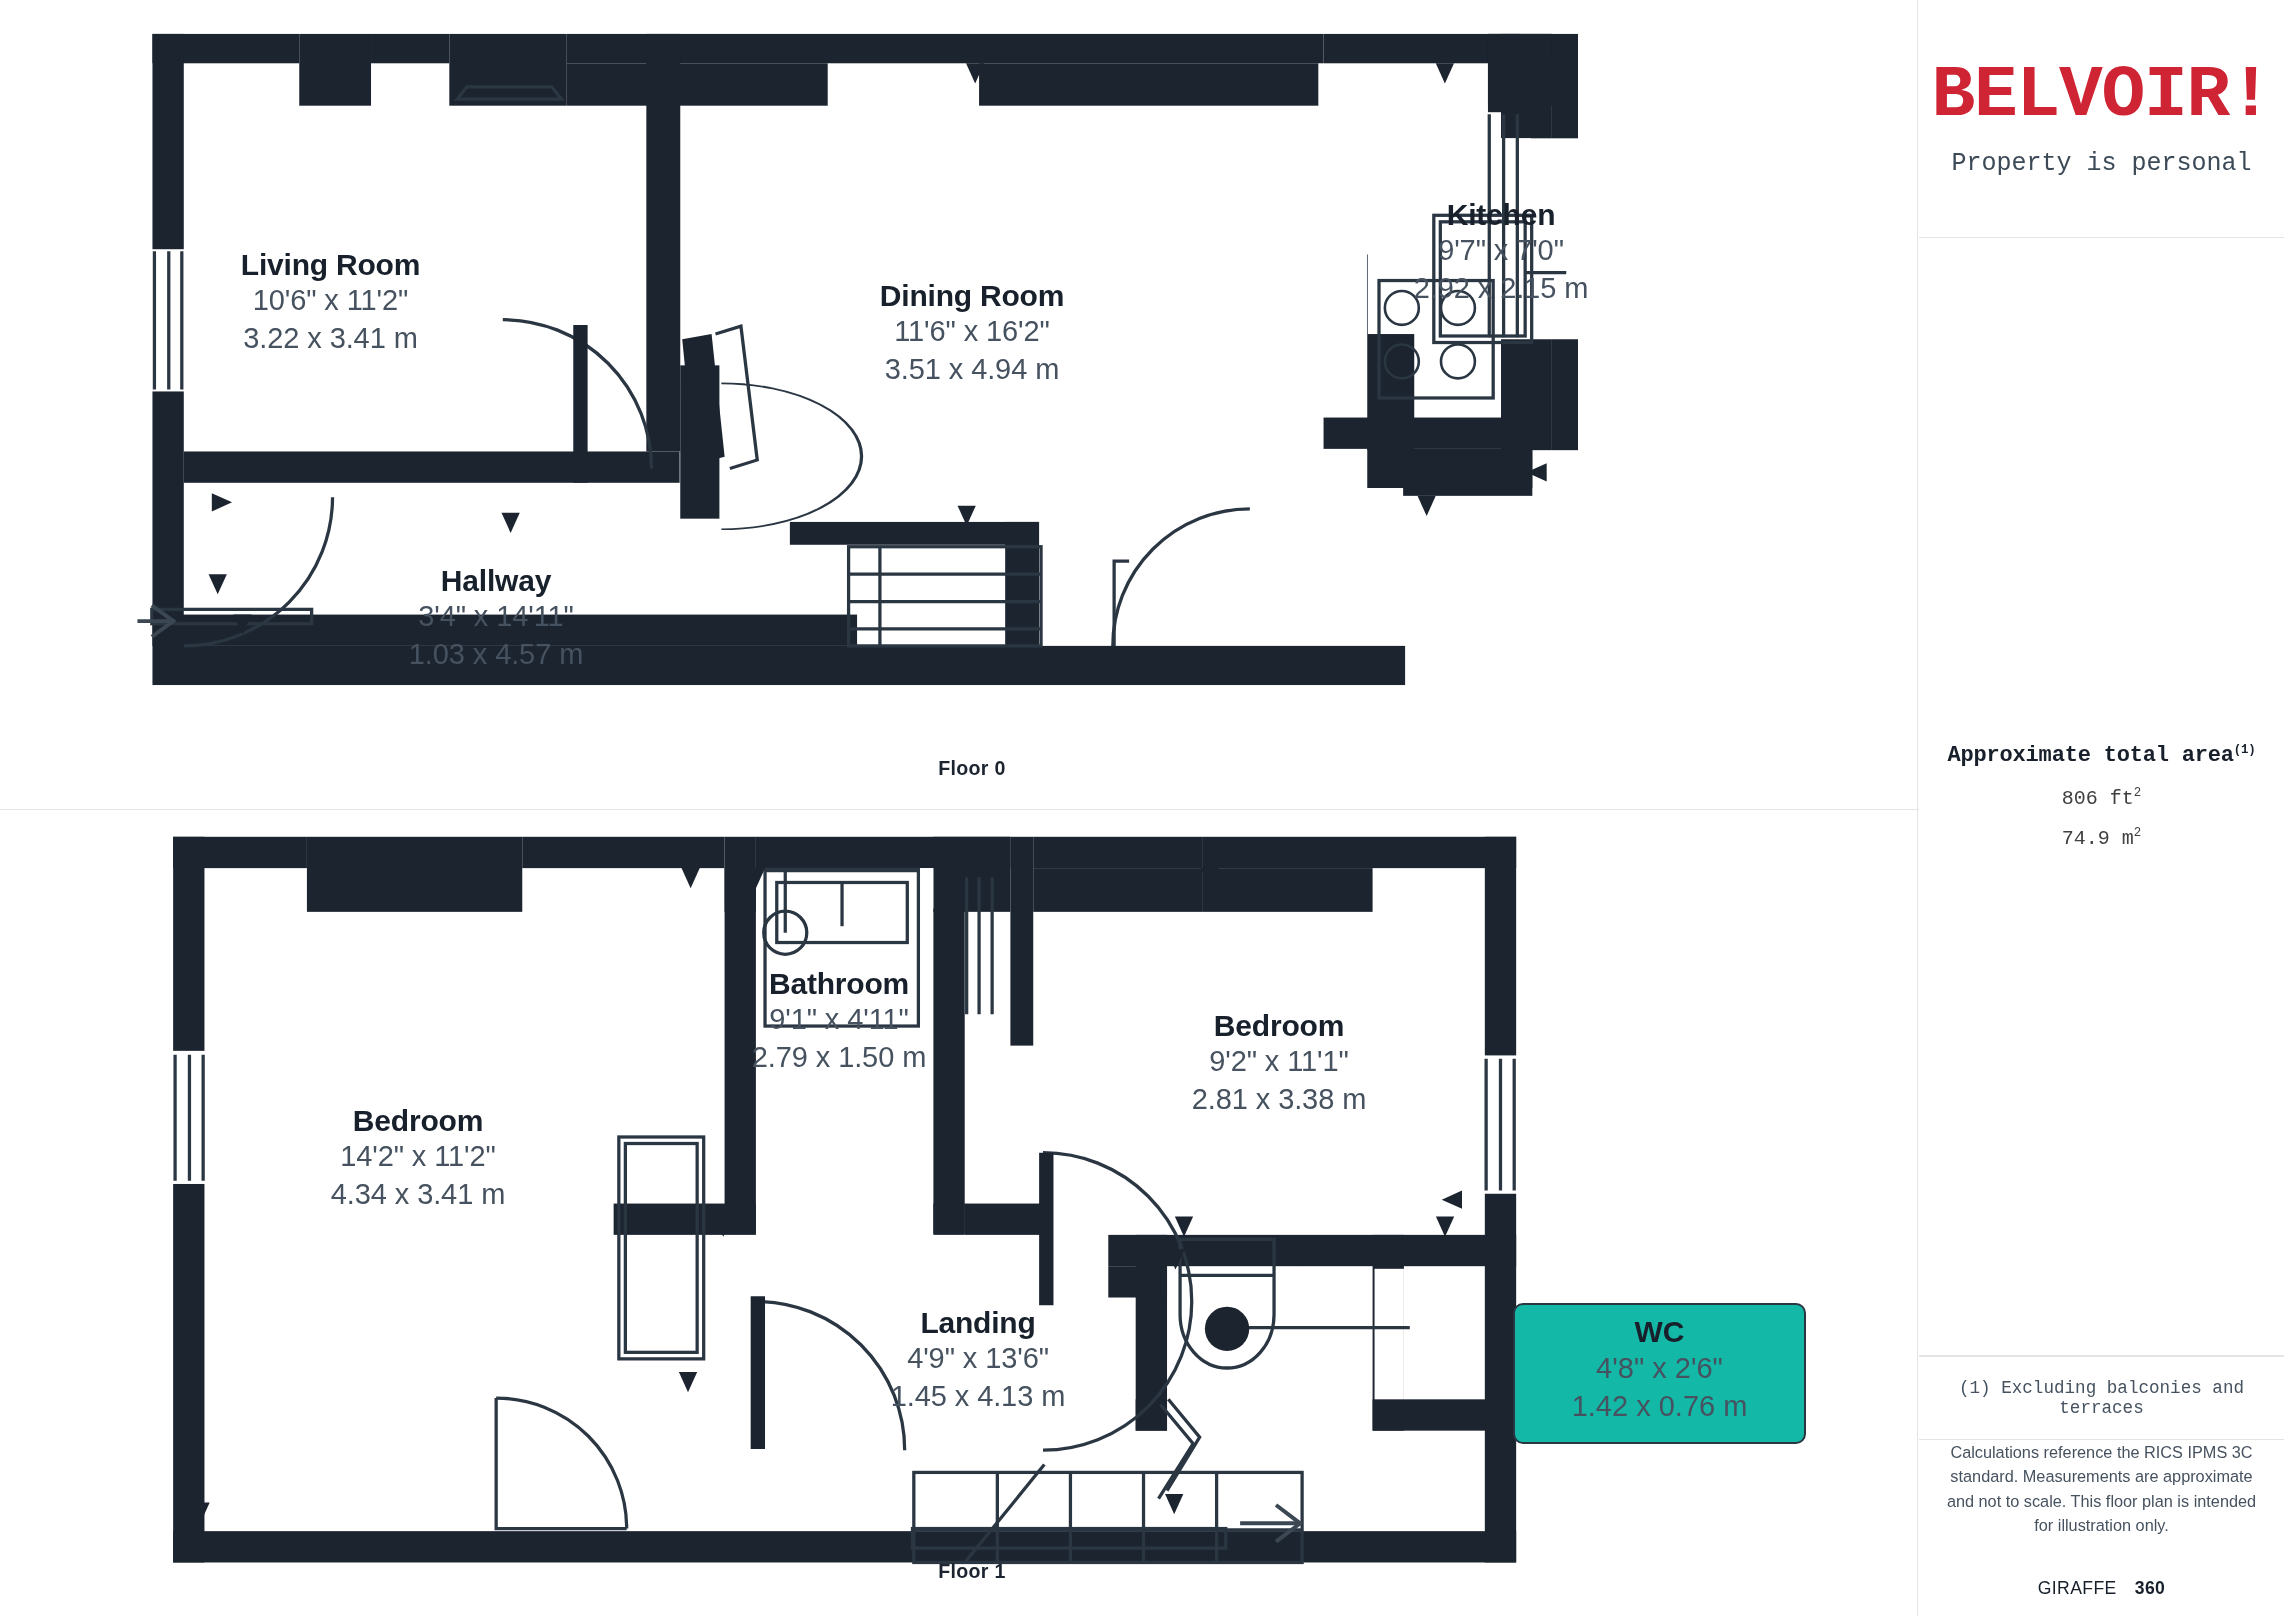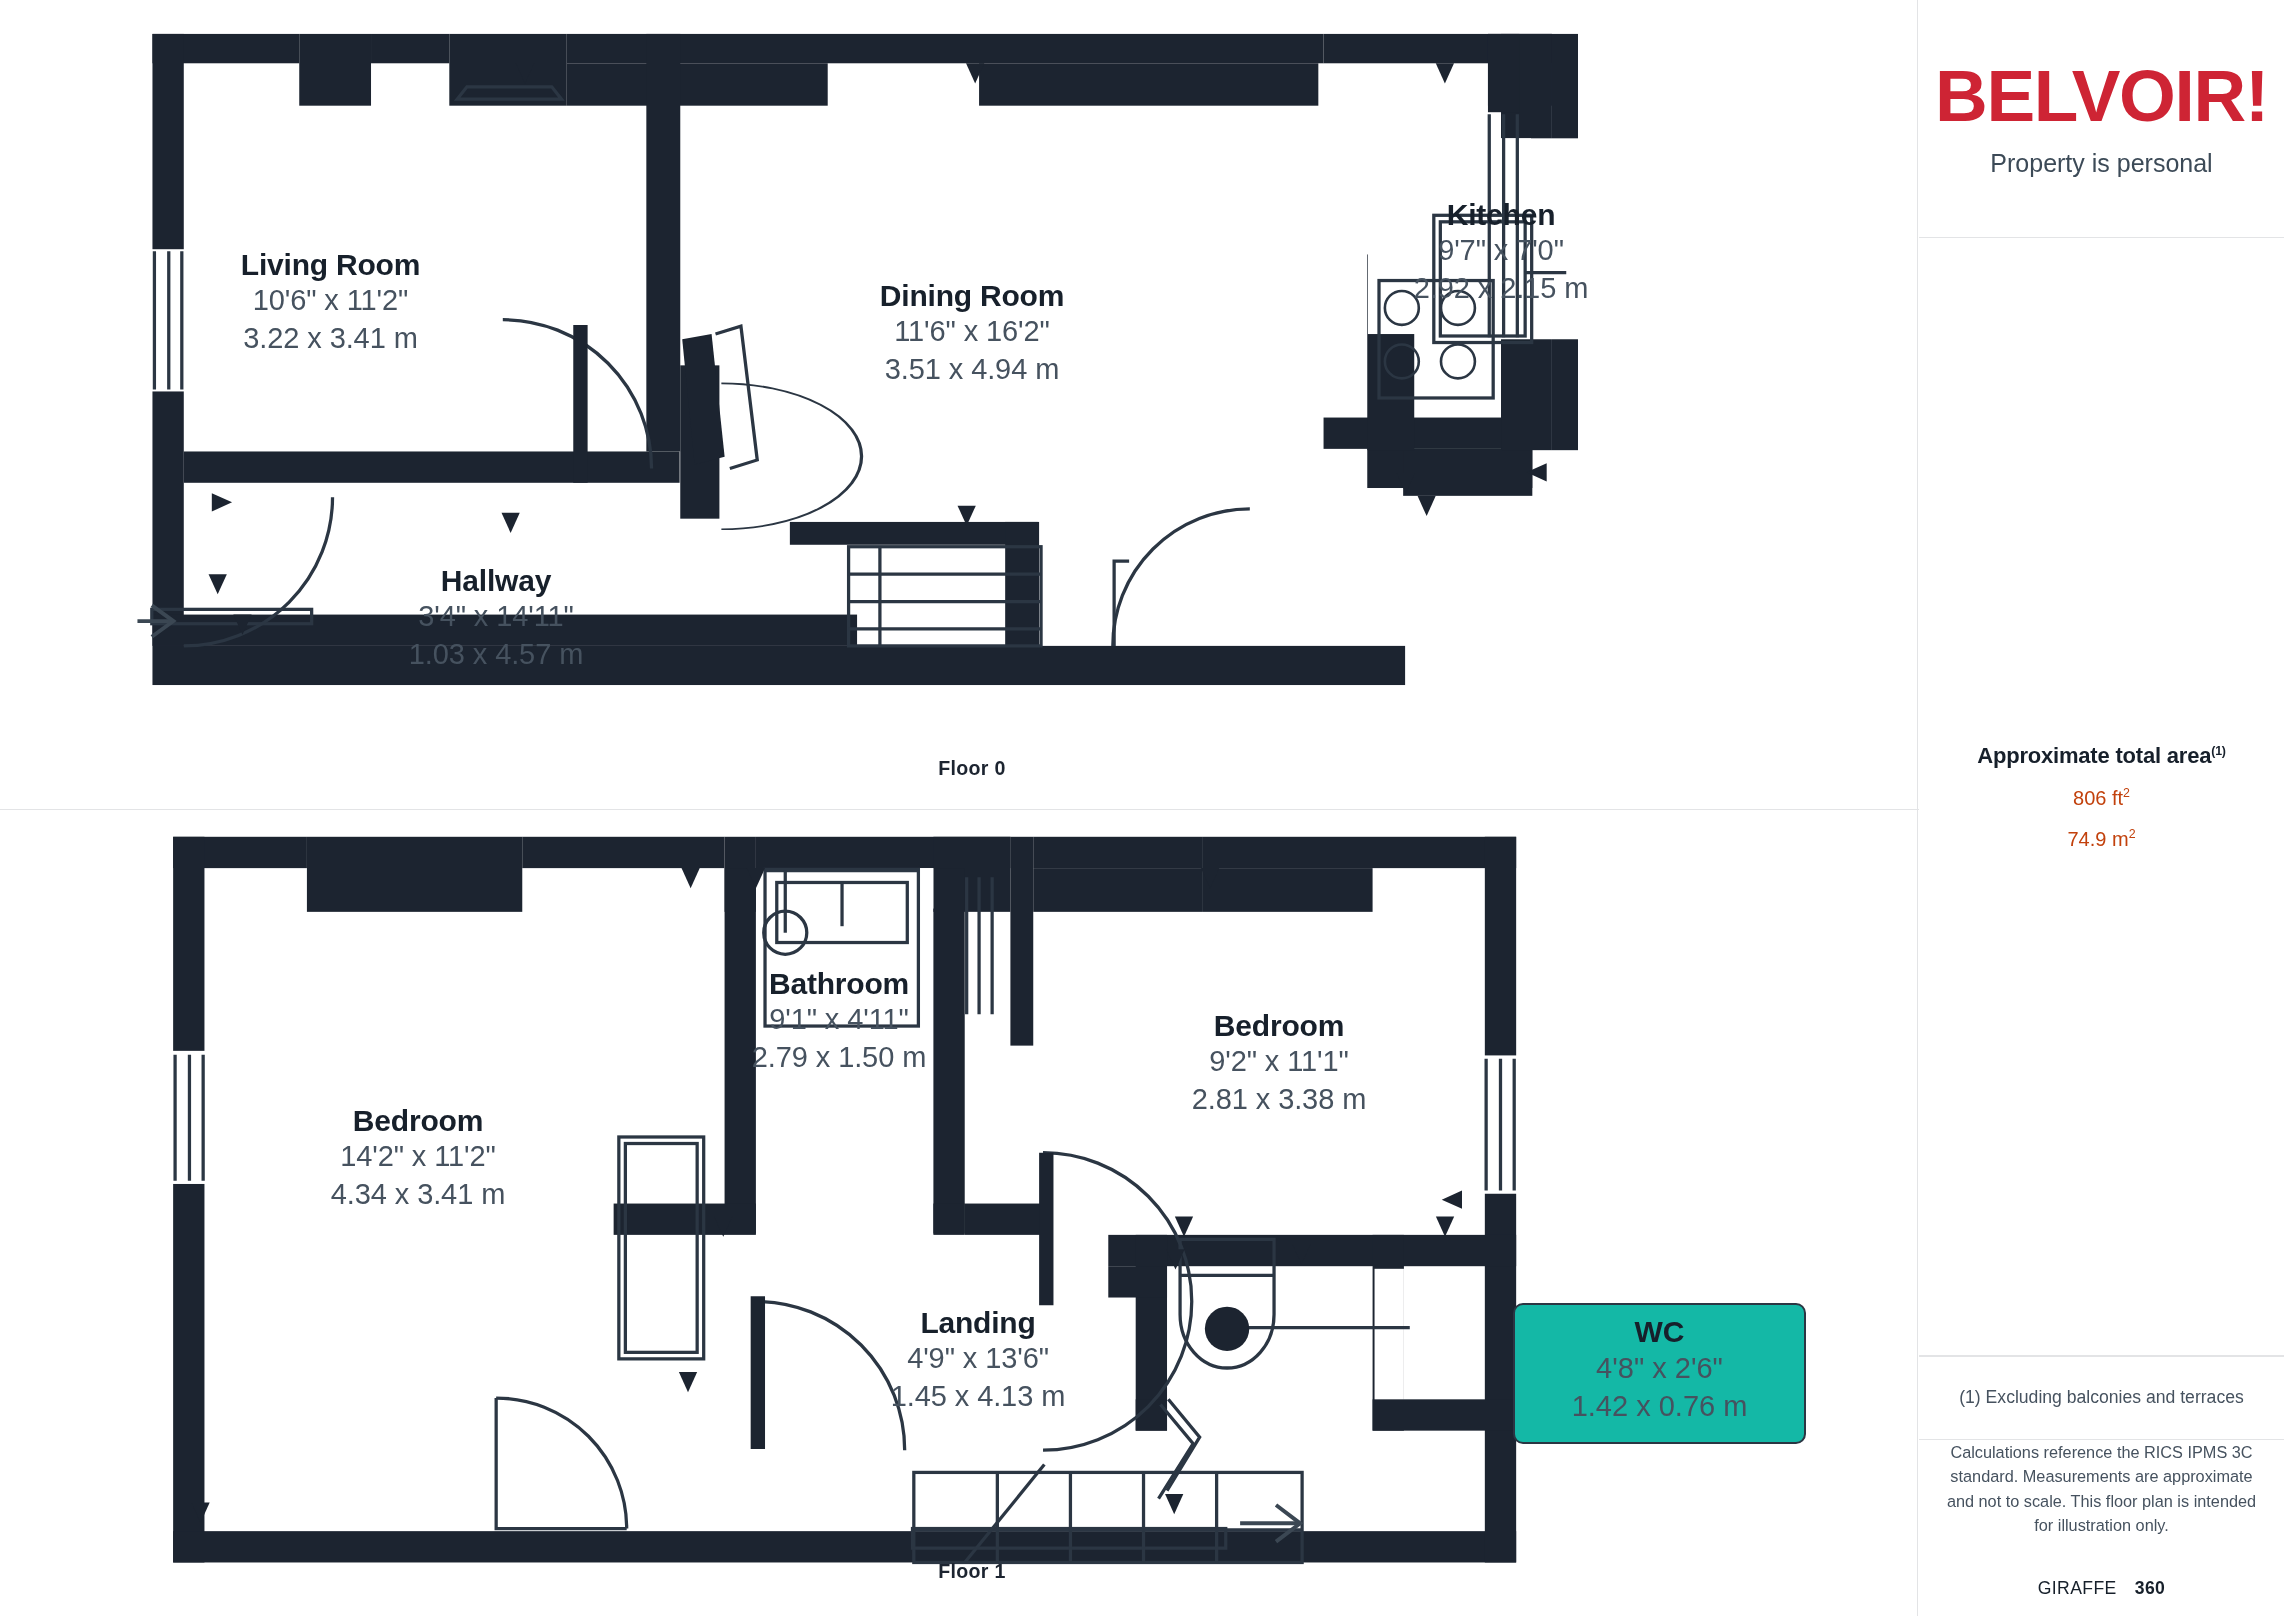--- a/index.html
+++ b/index.html
@@ -35,33 +35,33 @@
   .callout{
     position:absolute;border:2px solid #2b3643;border-radius:10px;background:#14b8a6;
     text-align:center;padding:9px 17px 17px;
   }
   .callout .rname{font-size:30px;font-weight:bold;color:#17202b;line-height:1.2;}
   .callout .rdim{font-size:29px;color:#46525f;line-height:1.3;}
 
   
   .sidebar{position:absolute;left:1919px;top:0;width:365px;height:1616px;background:#fff;}
   .sb-sep{height:1.3px;background:#e3e4e6;width:100%;}
-  .sb-block{padding:0 6px;box-sizing:border-box;}
+  .sb-block{padding:0 6px;box-sizing:border-box;font-family:Liberation Mono, monospace;}
 
   .logo-wrap{height:237px;display:flex;flex-direction:column;align-items:center;justify-content:center;}
   .logo-word{
     font-size:73px;font-weight:bold;color:#ce2434;letter-spacing:-1.3px;line-height:1;
     white-space:nowrap;
   }
   .logo-tag{font-size:25px;color:#3c4a57;margin-top:17px;font-weight:normal;}
 
   .area-block{height:1117px;display:flex;flex-direction:column;align-items:center;justify-content:center;box-sizing:border-box;}
   .area-title{font-size:22px;font-weight:bold;color:#17202b;letter-spacing:-0.2px;}
   .area-title sup{font-size:12.4px;font-weight:bold;vertical-align:super;}
-  .area-val{font-size:20px;color:#c2410c;margin-top:17px;}
+  .area-val{font-size:20px;color:#404040;margin-top:17px;}
   .area-val sup{font-size:12.4px;vertical-align:super;}
 
   .note-block{height:82px;display:flex;align-items:center;justify-content:center;}
   .note-text{font-size:17.6px;color:#46525f;text-align:center;}
 
   .legal-block{flex:1;display:flex;flex-direction:column;align-items:center;justify-content:center;padding:0 26px;box-sizing:border-box;}
   .legal-text{font-size:16.3px;line-height:1.50;color:#46525f;text-align:center;}
   .brand{margin-top:40px;font-size:17.6px;color:#17202b;letter-spacing:0.4px;}
   .brand .b-light{font-weight:normal;}
   .brand .b-bold{font-weight:bold;margin-left:18px;}

